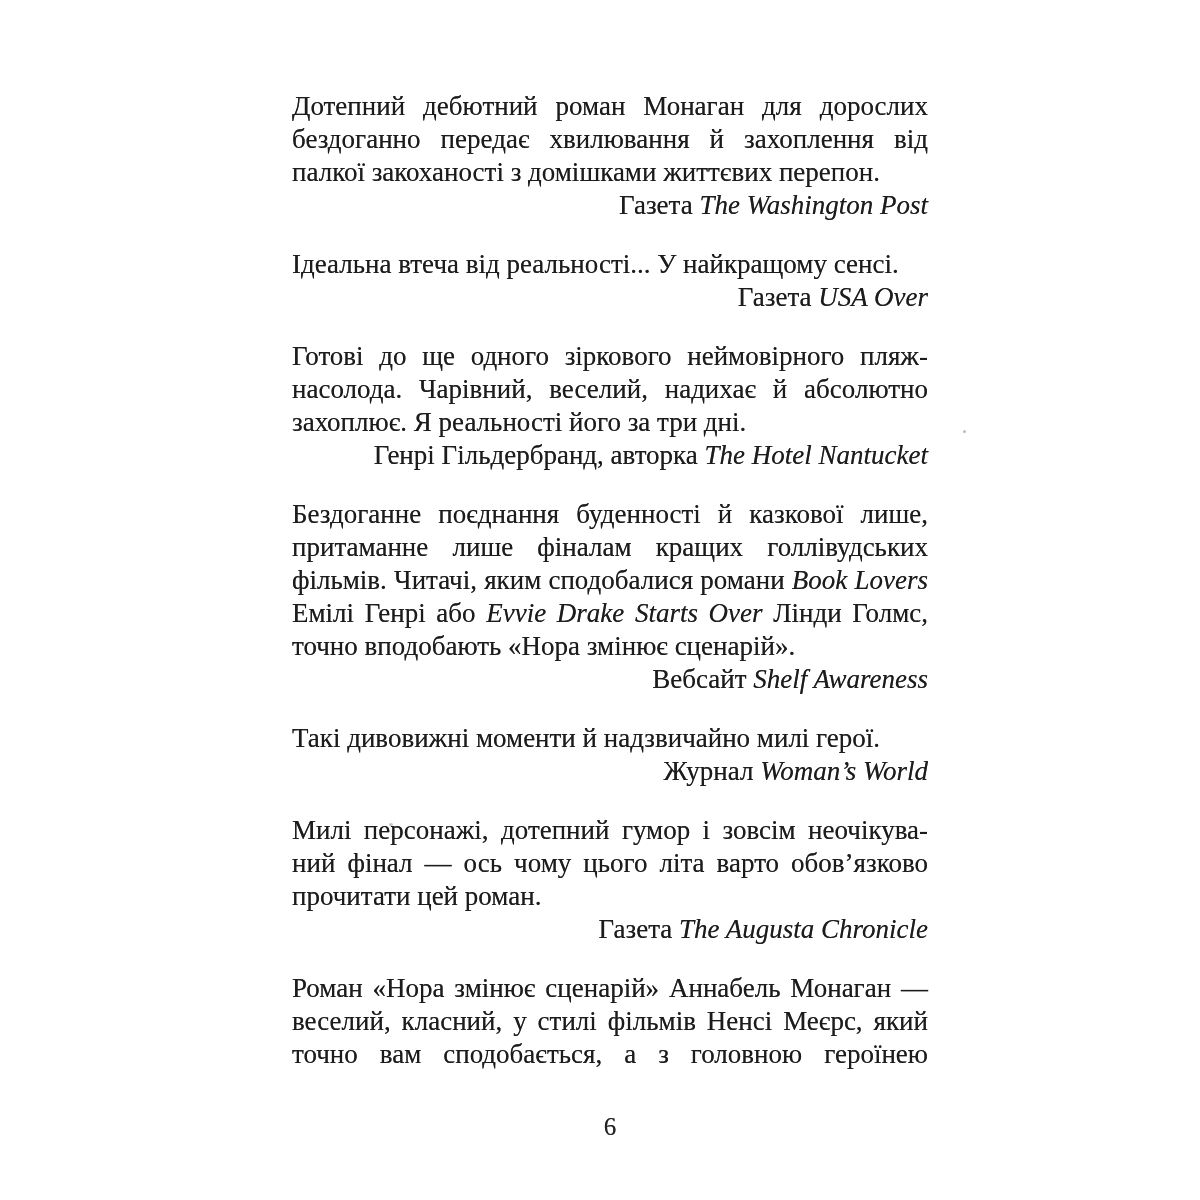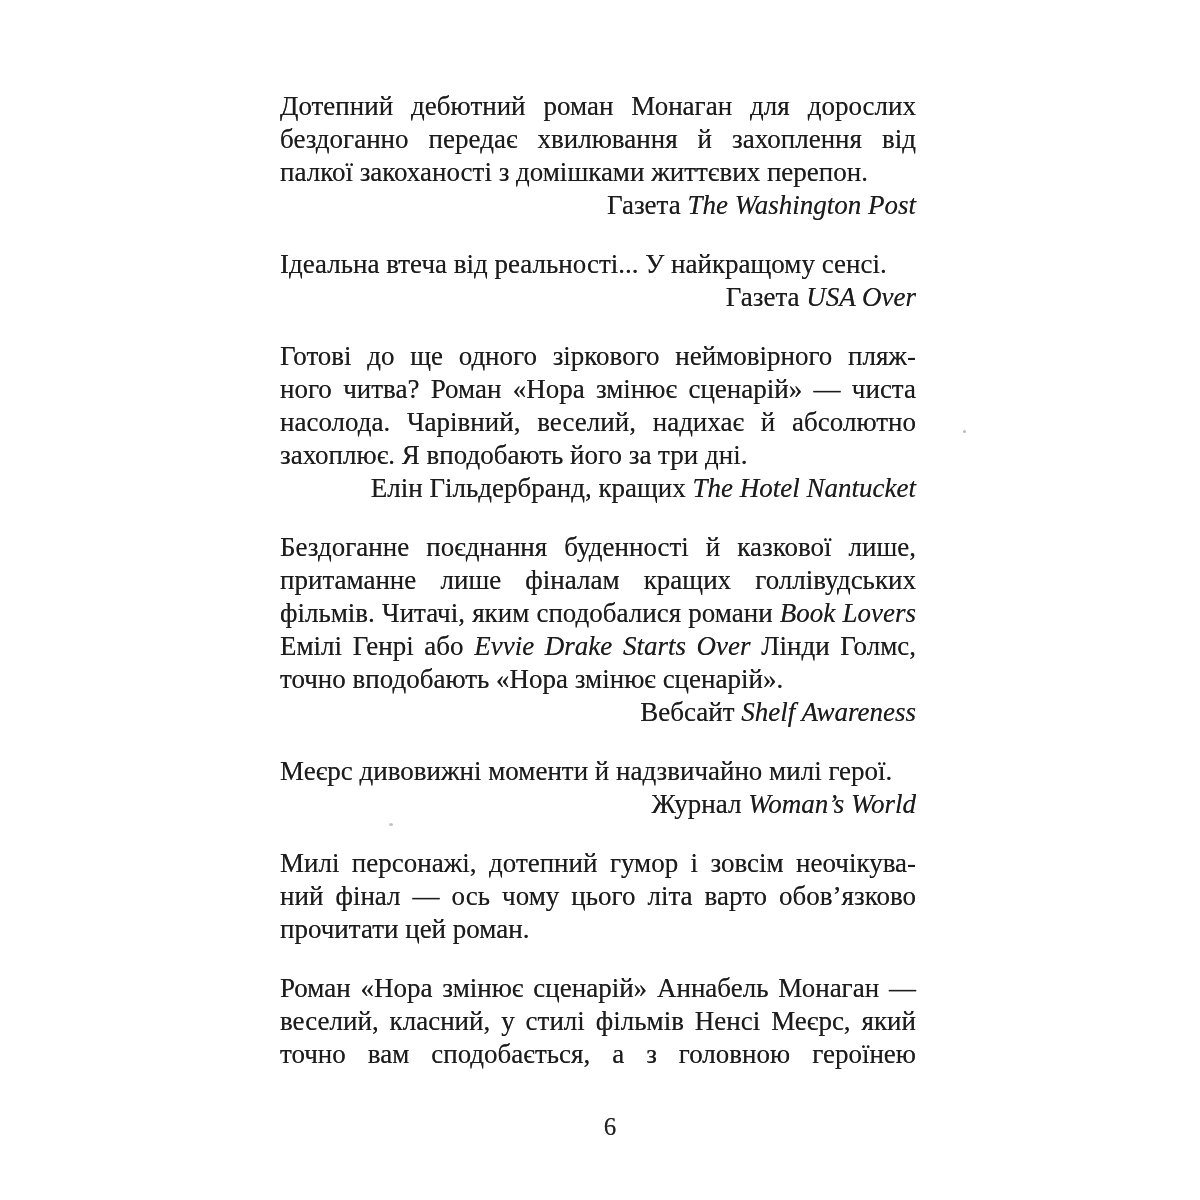--- a/index.html
+++ b/index.html
@@ -15,21 +15,21 @@
     font-family: "Liberation Serif", "DejaVu Serif", serif;
     color: #1c1c1c;
   }
   .page {
     position: absolute;
     inset: 0;
     background: #ffffff;
   }
   .text-block {
     position: absolute;
-    left: 280px;
+    left: 292px;
     top: 90px;
     width: 636px;
     font-size: 27px;
     line-height: 33px;
     
     text-shadow: 0 0 0.6px rgba(20,20,20,0.65);
   }
   .quote {
     margin: 0 0 26px 0;
   }
@@ -93,41 +93,41 @@
         <div class="line"><span>бездоганно передає хвилювання й захоплення від</span></div>
         <div class="line last"><span>палкої закоханості з домішками життєвих перепон.</span></div>
         <div class="attribution"><span>Газета </span><i>The Washington Post</i></div>
       </div>
       <div class="quote">
         <div class="line last"><span>Ідеальна втеча від реальності... У найкращому сенсі.</span></div>
         <div class="attribution"><span>Газета </span><i>USA Over</i></div>
       </div>
       <div class="quote">
         <div class="line"><span>Готові до ще одного зіркового неймовірного пляж-</span></div>
-        <div class="line"><span>ного читва? Роман «Нора змінює сценарій» — чиста</span></div>
         <div class="line"><span>насолода. Чарівний, веселий, надихає й абсолютно</span></div>
-        <div class="line last"><span>захоплює. Я вподобають його за три дні.</span></div>
-        <div class="attribution"><span>Елін Гільдербранд, кращих </span><i>The Hotel Nantucket</i></div>
+        <div class="line last"><span>захоплює. Я реальності його за три дні.</span></div>
+        <div class="attribution"><span>Генрі Гільдербранд, авторка </span><i>The Hotel Nantucket</i></div>
       </div>
       <div class="quote">
         <div class="line"><span>Бездоганне поєднання буденності й казкової лише,</span></div>
         <div class="line"><span>притаманне лише фіналам кращих голлівудських</span></div>
         <div class="line"><span>фільмів. Читачі, яким сподобалися романи </span><i>Book Lovers</i></div>
         <div class="line"><span>Емілі Генрі або </span><i>Evvie Drake Starts Over</i><span> Лінди Голмс,</span></div>
         <div class="line last"><span>точно вподобають «Нора змінює сценарій».</span></div>
         <div class="attribution"><span>Вебсайт </span><i>Shelf Awareness</i></div>
       </div>
       <div class="quote">
-        <div class="line last"><span>Меєрс дивовижні моменти й надзвичайно милі герої.</span></div>
+        <div class="line last"><span>Такі дивовижні моменти й надзвичайно милі герої.</span></div>
         <div class="attribution"><span>Журнал </span><i>Woman’s World</i></div>
       </div>
       <div class="quote">
         <div class="line"><span>Милі персонажі, дотепний гумор і зовсім неочікува-</span></div>
         <div class="line"><span>ний фінал — ось чому цього літа варто обов’язково</span></div>
         <div class="line last"><span>прочитати цей роман.</span></div>
+        <div class="attribution"><span>Газета </span><i>The Augusta Chronicle</i></div>
       </div>
       <div class="quote">
         <div class="line"><span>Роман «Нора змінює сценарій» Аннабель Монаган —</span></div>
         <div class="line"><span>веселий, класний, у стилі фільмів Ненсі Меєрс, який</span></div>
         <div class="line"><span>точно вам сподобається, а з головною героїнею</span></div>
       </div>
     </section>
 
   <div class="page-number">6</div>
 

